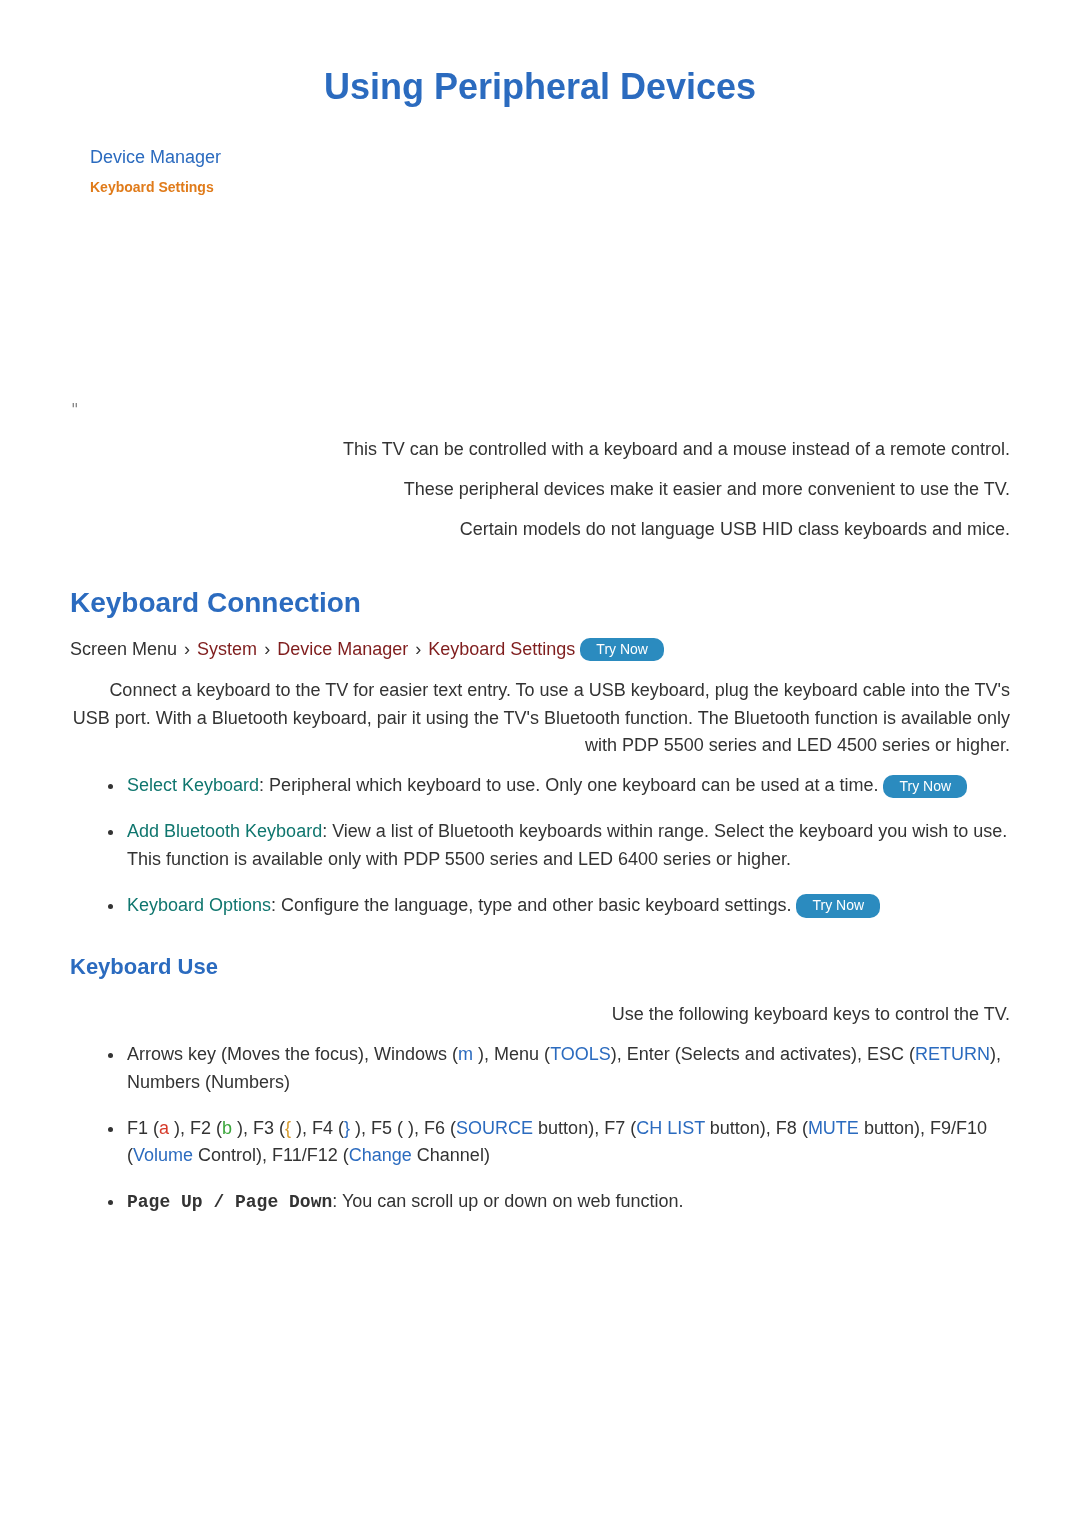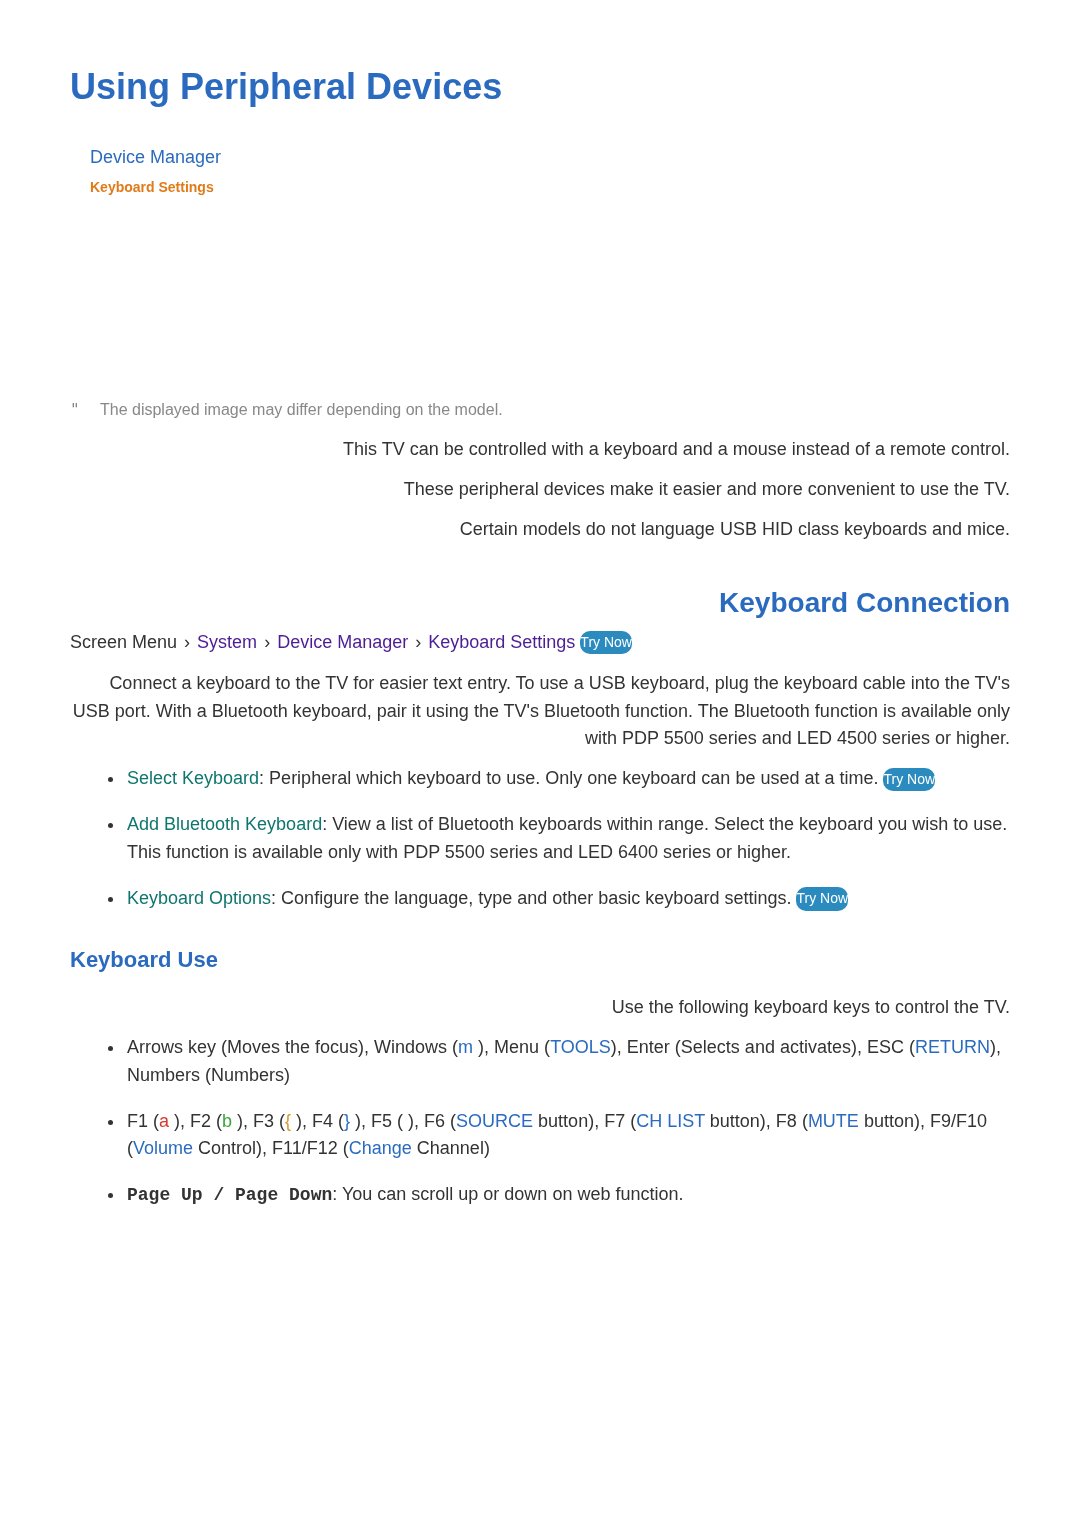--- a/index.html
+++ b/index.html
@@ -13,20 +13,21 @@
       padding: 60px 70px;
       width: 1080px;
       color: #333;
       line-height: 1.5;
     }
     h1.page-title {
       color: #2b6bbf;
       font-size: 36px;
       font-weight: 600;
       margin-bottom: 30px;
+      text-align: center;
     }
     .menu-snippet {
       margin-left: 20px;
       margin-bottom: 10px;
     }
     .menu-snippet .dm {
       color: #2b6bbf;
       font-size: 18px;
       font-weight: 400;
       margin-bottom: 6px;
@@ -55,40 +56,39 @@
       color: #333;
       margin-bottom: 12px;
       line-height: 1.55;
       text-align: right;
     }
     h2.section-title {
       color: #2b6bbf;
       font-size: 28px;
       font-weight: 600;
       margin-top: 38px;
-      margin-bottom: 5px;
-      text-align: right;
+      margin-bottom: 12px;
     }
     .breadcrumb {
       font-size: 18px;
       margin-bottom: 14px;
     }
     .breadcrumb .sep {
       color: #333;
       margin: 0 2px;
     }
     .bc-link {
-      color: #4c1d95;
+      color: #7f1d1d;
     }
     .try-now {
       display: inline-block;
       background: #2b8bbf;
       color: #fff;
       font-size: 14px;
-      padding: 1px 0;
+      padding: 1px 16px;
       border-radius: 10px;
       vertical-align: middle;
     }
     ul.bullets {
       list-style: disc;
       margin-left: 55px;
       margin-top: 8px;
     }
     ul.bullets li {
       font-size: 18px;
@@ -124,21 +124,20 @@
 
 <div class="menu-snippet">
   <div class="dm">Device Manager</div>
   <div class="ks">Keyboard Settings</div>
 </div>
 
 <div class="image-gap"></div>
 
 <div class="note-row">
   <span class="quote-mark">"</span>
-  <span>The displayed image may differ depending on the model.</span>
 </div>
 
 <p class="body-text">This TV can be controlled with a keyboard and a mouse instead of a remote control.</p>
 <p class="body-text">These peripheral devices make it easier and more convenient to use the TV.</p>
 <p class="body-text">Certain models do not language USB HID class keyboards and mice.</p>
 
 <h2 class="section-title">Keyboard Connection</h2>
 
 <div class="breadcrumb">
   <span>Screen Menu</span>

